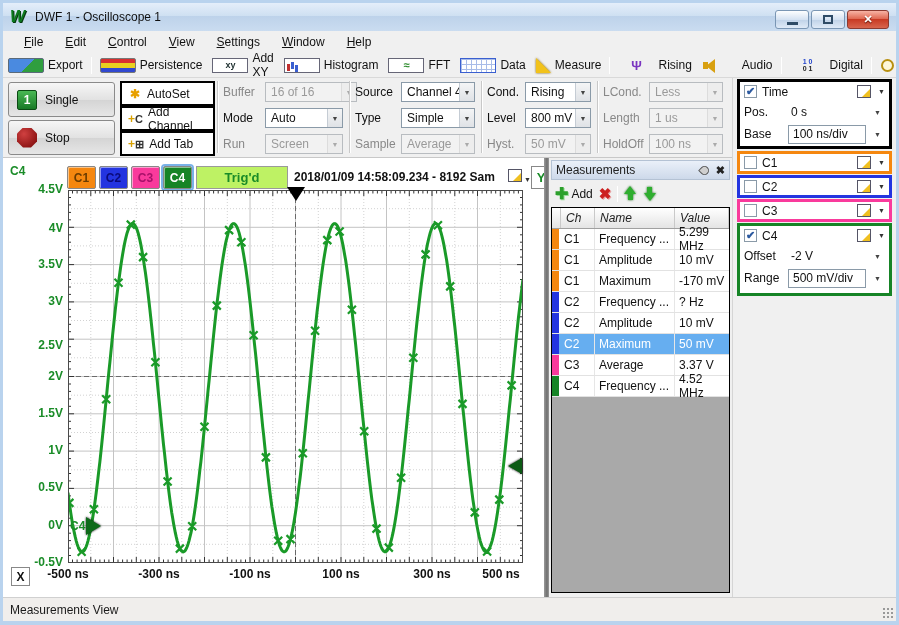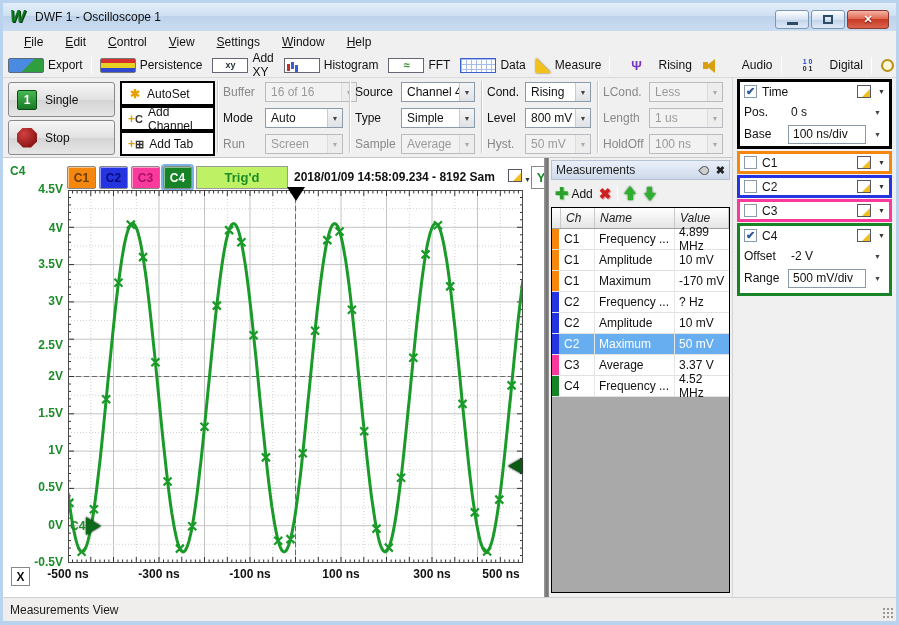--- a/index.html
+++ b/index.html
@@ -442,21 +442,21 @@
         <span class="hc0"></span>
         <span class="hc1">Ch</span>
         <span class="hc2">Name</span>
         <span class="hc3">Value</span>
       </div>
       <div id="meas-rows">
             <div class="mrow">
               <span class="chip" style="background: rgb(245, 135, 15);"></span>
               <span class="mch">C1</span>
               <span class="mname">Frequency ...</span>
-              <span class="mval">4.899 MHz</span>
+              <span class="mval">5.299 MHz</span>
             </div>
             <div class="mrow">
               <span class="chip" style="background: rgb(245, 135, 15);"></span>
               <span class="mch">C1</span>
               <span class="mname">Amplitude</span>
               <span class="mval">10 mV</span>
             </div>
             <div class="mrow">
               <span class="chip" style="background: rgb(245, 135, 15);"></span>
               <span class="mch">C1</span>

